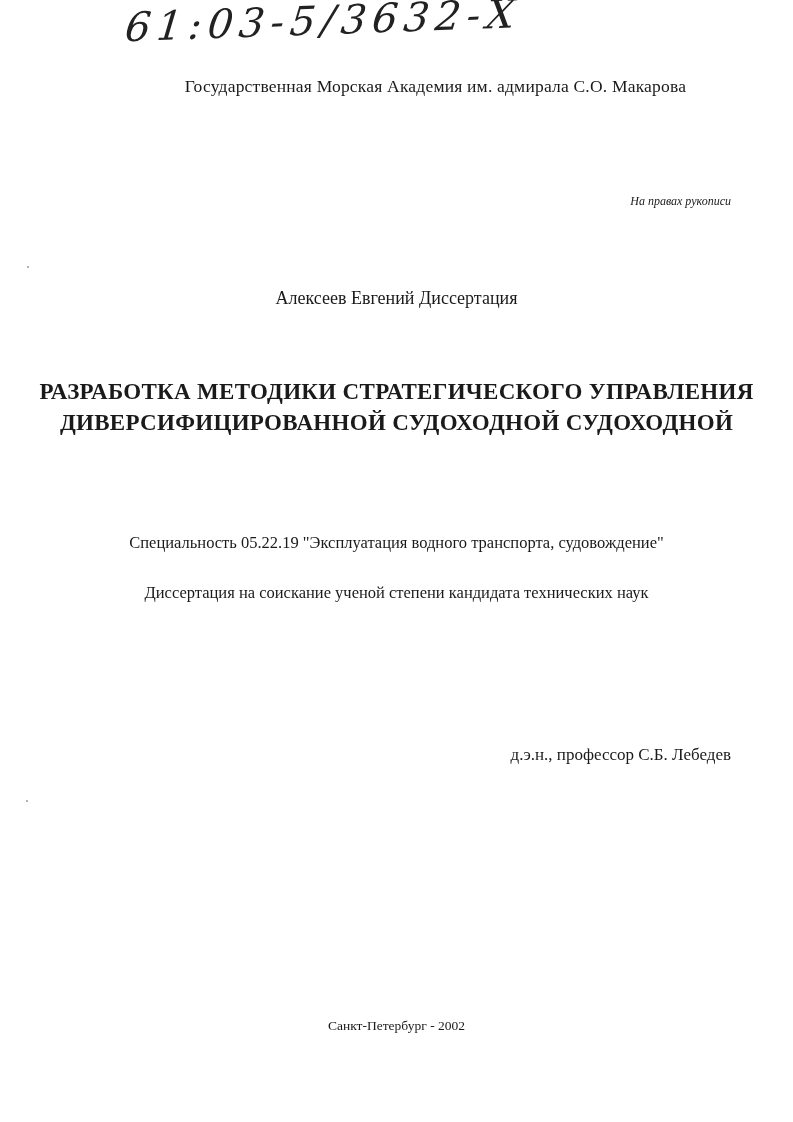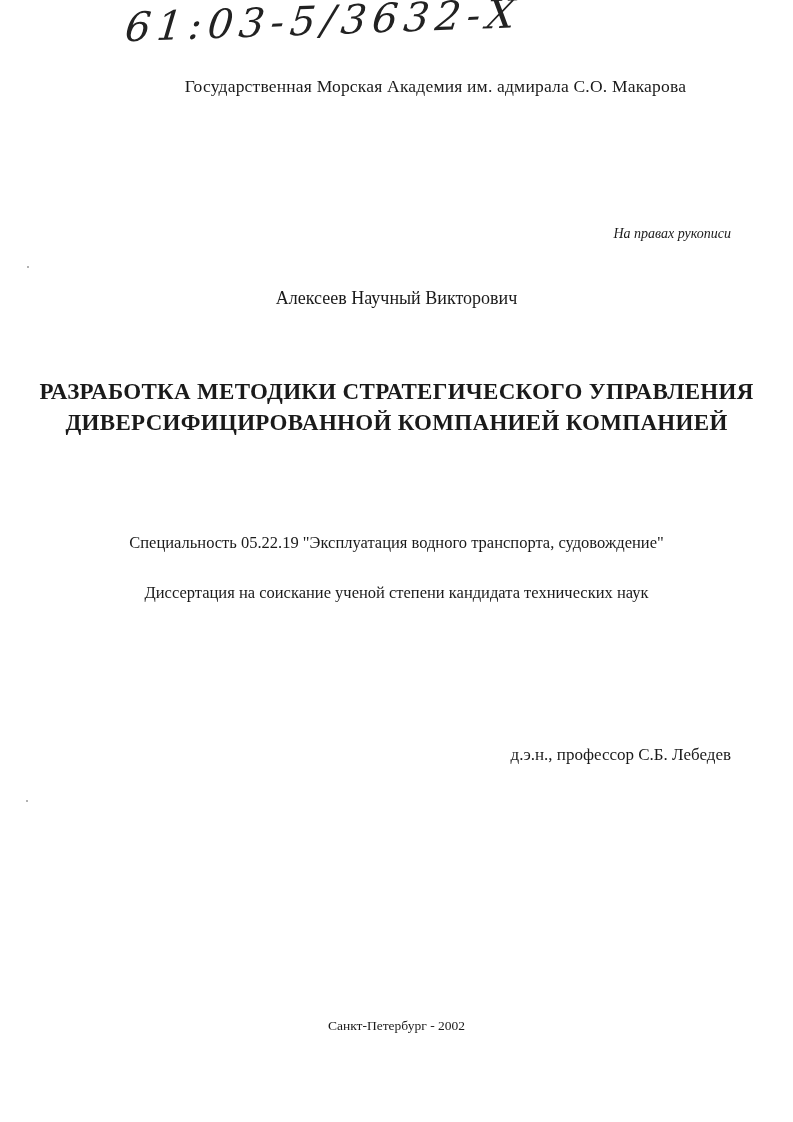--- a/index.html
+++ b/index.html
@@ -38,22 +38,21 @@
     text-align: center;
     font-size: 17.5px;
     letter-spacing: 0.2px;
     padding-left: 39px;
   }
   .manuscript-note {
     position: absolute;
     top: 194px;
     right: 62px;
     font-style: italic;
-    font-size: 14px;
-    margin-top: 32px;
+    font-size: 12px;
   }
   .author {
     position: absolute;
     top: 288px;
     left: 0;
     width: 100%;
     text-align: center;
     font-size: 18px;
   }
   .title {
@@ -113,25 +112,25 @@
 <body>
 
 <div class="page">
 
   <div class="handwritten">61:03-5/3632-Х</div>
 
   <div class="institution">Государственная Морская Академия  им. адмирала С.О. Макарова</div>
 
   <div class="manuscript-note">На правах рукописи</div>
 
-  <div class="author">Алексеев Научный Викторович</div>
+  <div class="author">Алексеев Евгений Диссертация</div>
 
   <div class="title">
     <div>РАЗРАБОТКА МЕТОДИКИ СТРАТЕГИЧЕСКОГО УПРАВЛЕНИЯ</div>
-    <div>ДИВЕРСИФИЦИРОВАННОЙ КОМПАНИЕЙ КОМПАНИЕЙ</div>
+    <div>ДИВЕРСИФИЦИРОВАННОЙ СУДОХОДНОЙ СУДОХОДНОЙ</div>
   </div>
 
   <div class="specialty">Специальность 05.22.19 "Эксплуатация водного транспорта, судовождение"</div>
 
   <div class="dissertation-type">Диссертация на соискание ученой степени кандидата технических наук</div>
 
   <div class="supervisor">
     <div>д.э.н., профессор С.Б. Лебедев</div>
   </div>
 

